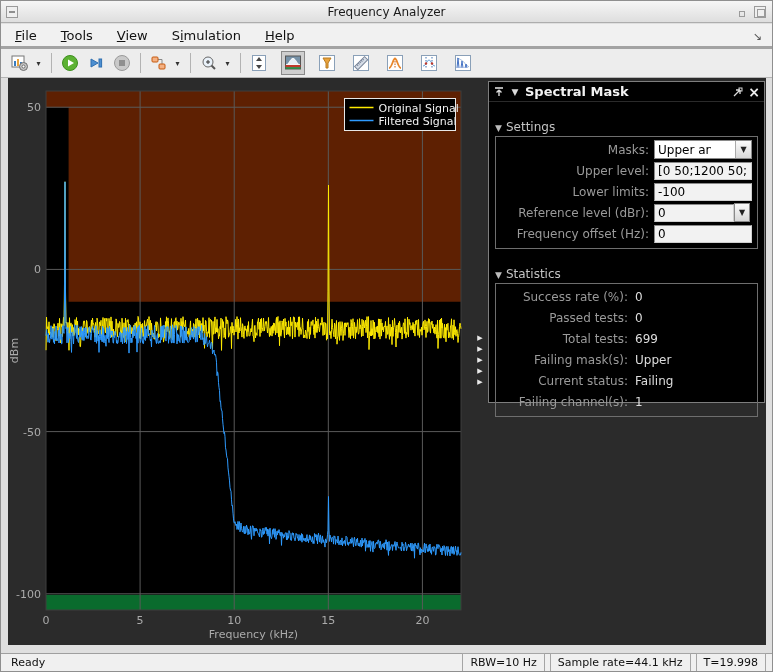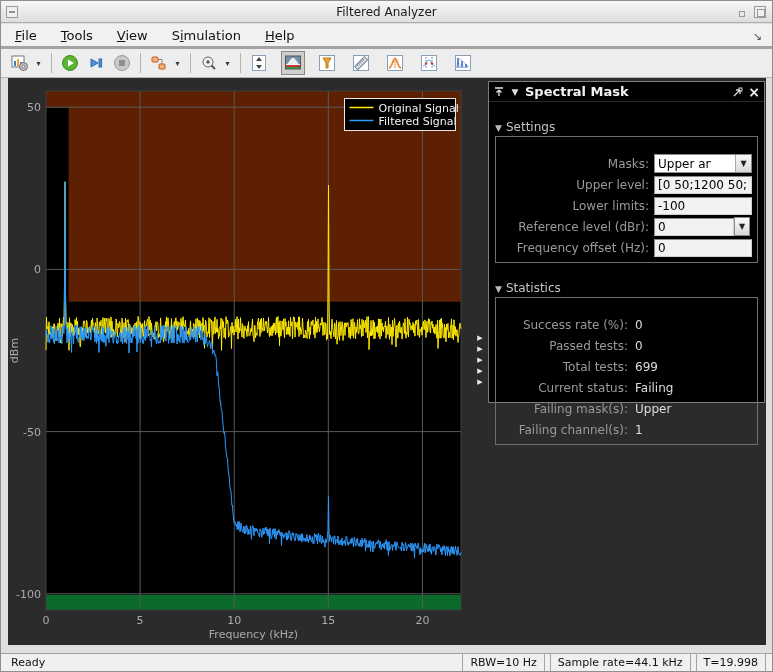--- a/index.html
+++ b/index.html
@@ -52,21 +52,21 @@
   .panel { position:absolute; left:480px; top:3px; width:277px; height:322px; background:#000;
            border:1px solid #7E7E7E; color:#CCC; }
   .panel-header { height:20px; display:flex; align-items:center; padding:0 4px; gap:4px;
                   border-bottom:1px solid #2A2A2A; }
   .panel-title { font-size:13px; font-weight:bold; color:#F2F2F2; flex:1; }
   .ph-icon { width:12px; height:12px; display:flex; align-items:center; justify-content:center;
              color:#DADADA; font-size:9px; cursor:pointer; }
   .panel-close { font-size:14px; font-weight:bold; color:#EEE; }
   .section-label { font-size:12px; color:#C4C4C4; padding:4px 2px 2px 6px;margin-top:14px; }
   .section-label .tri { font-size:9px; margin-right:4px; color:#BBB; }
-  .groupbox { margin:0 6px; border:1px solid #6E6E6E; padding:16px 4px 4px 0; }
+  .groupbox { margin:0 6px; border:1px solid #6E6E6E; padding:2px 4px 4px 0; }
   .form-row { display:flex; align-items:center; height:21px; }
   .form-label { width:158px; text-align:right; padding-right:5px; font-size:12px; color:#9A9A9A; }
   .field-wrap { display:flex; align-items:center; }
   .txt { width:98px; height:18px; background:#F2F2F2; border:1px solid #8A8A8A;
          border-right-color:#CFCFCF; border-bottom-color:#CFCFCF; font-size:12px;
          font-family:"DejaVu Sans", sans-serif; color:#000; padding:0 3px; }
   .txt.short { width:80px; }
   .combo { width:98px; height:19px; background:#FFF; border:1px solid #8A8A8A; display:flex;
            align-items:center;gap:24px; }
   .combo .val { flex:1; font-size:12px; color:#000; padding-left:3px; white-space:nowrap;
@@ -87,21 +87,21 @@
   .status-box { border:1px solid #A5A5A5; background:#F0F0F0; padding:2px 7px; margin-left:5px;
                 white-space:nowrap; }
 </style>
 </head>
 <body>
 
 <div class="window">
 
   <div class="titlebar">
     <span class="win-btn minimize"></span>
-    <span class="title">Filtered Analyzer</span>
+    <span class="title">Frequency Analyzer</span>
     <span class="win-btn restore"></span>
     <span class="win-btn maximize"></span>
   </div>
 
   <div class="menubar">
     <span class="menu-item"><span class="u">F</span><span>ile</span></span>
     <span class="menu-item"><span class="u">T</span><span>ools</span></span>
     <span class="menu-item"><span class="u">V</span><span>iew</span></span>
     <span class="menu-item"><span>S</span><span class="u">i</span><span>mulation</span></span>
     <span class="menu-item"><span class="u">H</span><span>elp</span></span>
@@ -324,26 +324,26 @@
         </div>
         <div class="stat-row">
           <span class="stat-label">Passed tests:</span>
           <span class="stat-value">0</span>
         </div>
         <div class="stat-row">
           <span class="stat-label">Total tests:</span>
           <span class="stat-value">699</span>
         </div>
         <div class="stat-row">
+          <span class="stat-label">Failing mask(s):</span>
+          <span class="stat-value">Upper</span>
+        </div>
+        <div class="stat-row">
           <span class="stat-label">Current status:</span>
           <span class="stat-value">Failing</span>
-        </div>
-        <div class="stat-row">
-          <span class="stat-label">Failing mask(s):</span>
-          <span class="stat-value">Upper</span>
         </div>
         <div class="stat-row">
           <span class="stat-label">Failing channel(s):</span>
           <span class="stat-value">1</span>
         </div>
       </div>
     </div>
   </div>
 
   <div class="statusbar">

